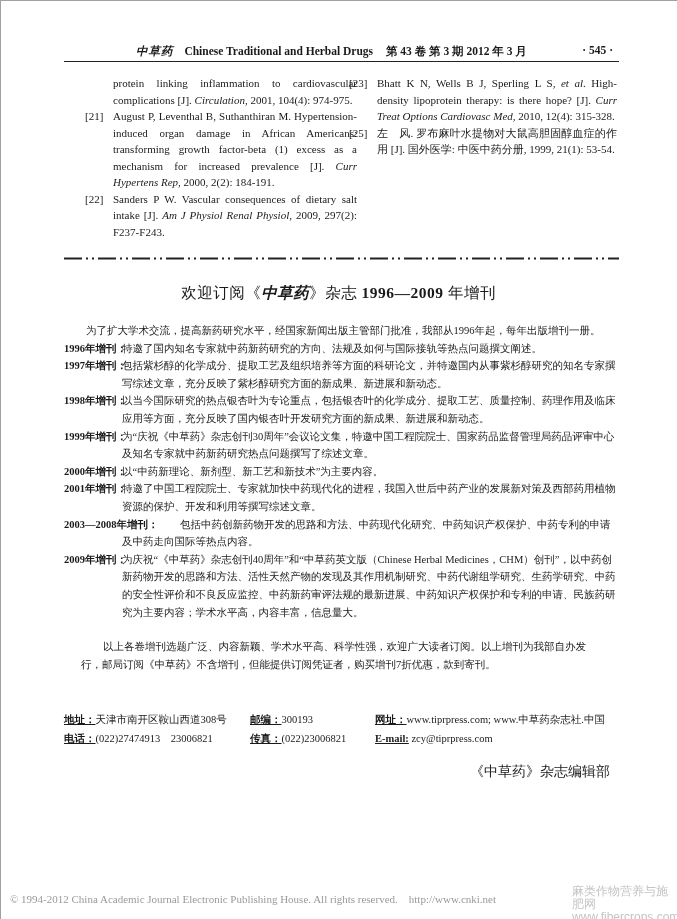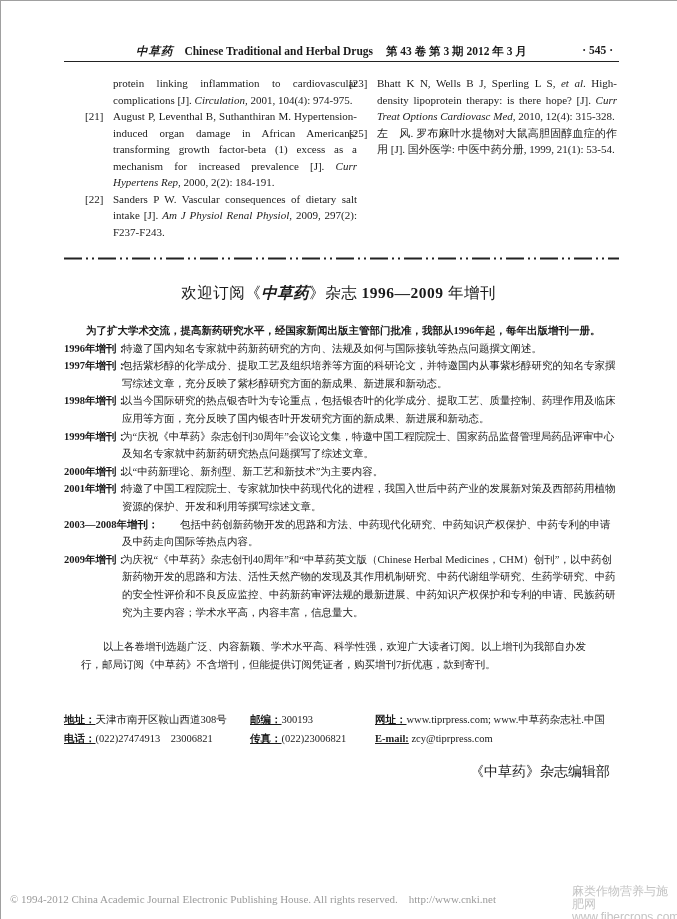--- a/index.html
+++ b/index.html
@@ -27,21 +27,21 @@
       position: absolute; left: 64px; top: 257px; width: 555px; height: 3px;
     }
     .dashline svg { display: block; }
     .title {
       position: absolute; left: 0; top: 283px; width: 677px; text-align: center;
       font-size: 15.5px; font-weight: normal; letter-spacing: 0.5px;
     }
     .title .logo { font-style: italic; font-weight: bold; }
     .title .yrs { font-weight: bold; }
     .body { position: absolute; left: 64px; top: 322px; width: 555px; font-size: 10.5px; line-height: 17.6px; }
-    .intro { text-indent: 22px; margin: 0; font-weight: bold; }
+    .intro { text-indent: 22px; margin: 0; }
     .item { position: relative; margin: 0; }
     .item .lbl { font-weight: bold; position: absolute; left: 0; top: 0; white-space: nowrap; }
     .item .txt { display: block; padding-left: 58px; }
     .closing { text-indent: 22px; margin: 17px; }
     .contact { position: absolute; left: 64px; top: 710px; width: 555px; font-size: 10.5px; line-height: 19px; }
     .contact .row { position: relative; height: 19px; }
     .contact .c1 { position: absolute; left: 0; }
     .contact .c2 { position: absolute; left: 186px; }
     .contact .c3 { position: absolute; left: 311px; }
     .contact b { font-weight: bold; text-decoration: underline; }

